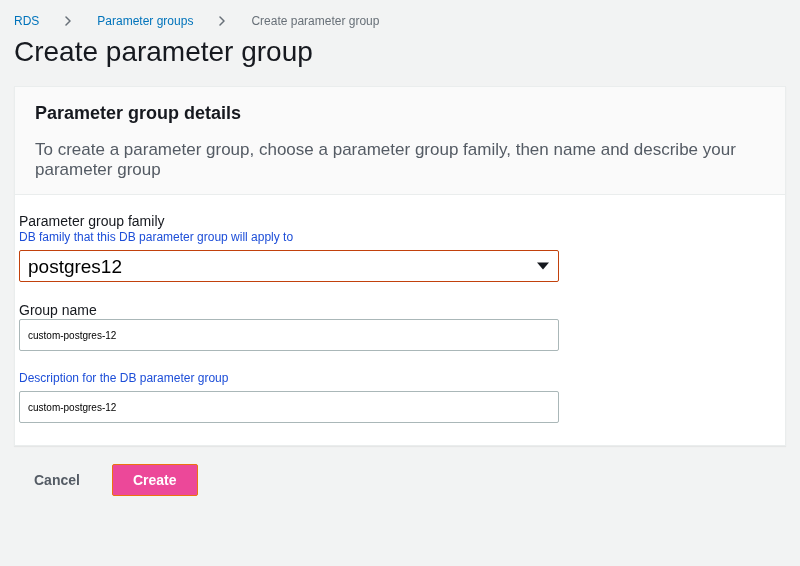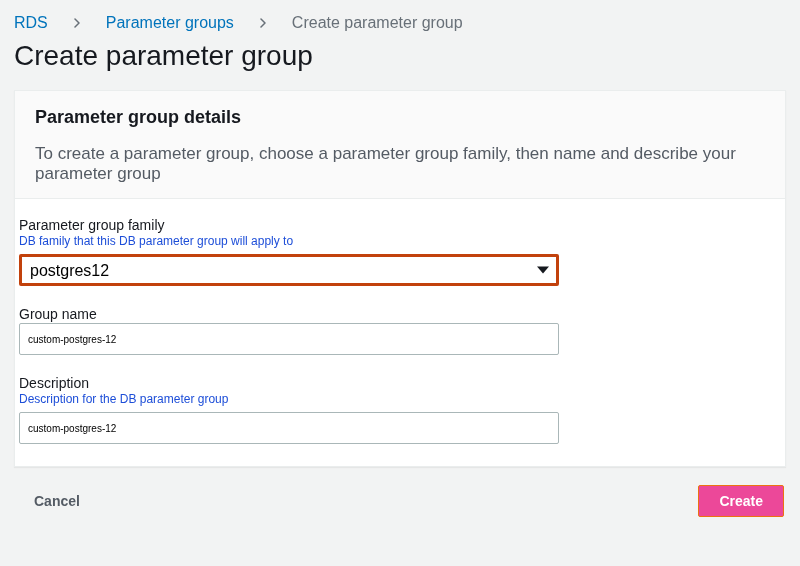--- a/index.html
+++ b/index.html
@@ -12,21 +12,21 @@
       background: #f2f3f3;
       width: 800px;
       height: 566px;
       padding: 14px 14px 0 14px;
       color: #16191f;
     }
     .breadcrumb {
       display: flex;
       align-items: center;
       gap: 24px;
-      font-size: 16px;
+      font-size: 12px;
       margin-bottom: 8px;
     }
     .breadcrumb a {
       color: #0073bb;
       text-decoration: none;
       cursor: pointer;
     }
     .breadcrumb .current {
       color: #687078;
     }
@@ -84,22 +84,22 @@
       margin-bottom: 6px;
     }
     .select-wrap {
       position: relative;
       width: 540px;
     }
     .select-wrap select {
       width: 100%;
       height: 32px;
       padding: 4px 28px 4px 8px;
-      font-size: 16px;
-      border: 3px solid #c2410c;
+      font-size: 19px;
+      border: 1px solid #c2410c;
       border-radius: 2px;
       background: #fff;
       appearance: none;
       -webkit-appearance: none;
       cursor: pointer;
     }
     .select-wrap .caret {
       position: absolute;
       right: 10px;
       top: 50%;
@@ -115,21 +115,21 @@
       width: 540px;
       height: 32px;
       padding: 4px 8px;
       font-size: 10px;
       border: 1px solid #aab7b8;
       border-radius: 2px;
       background: #fff;
     }
     .actions {
       display: flex;
-      justify-content: space-between;
+      justify-content: flex-start;
       align-items: center;
       gap: 12px;
       margin-top: 18px;
       padding-right: 2px;
     }
     .btn {
       height: 32px;
       padding: 0 20px;
       font-size: 14px;
       font-weight: 700;
@@ -188,21 +188,20 @@
         <span class="caret"></span>
       </div>
     </div>
 
     <div class="field">
       <label class="field-label">Group name</label>
       <input type="text" value="custom-postgres-12" style="">
     </div>
 
     <div class="field">
-      <label class="field-label">Description</label>
       <span class="field-hint">Description for the DB parameter group</span>
       <input type="text" value="custom-postgres-12" style="">
     </div>
 
   </div>
 </div>
 
 <div class="actions">
   <button class="btn btn-link">Cancel</button>
   <button class="btn btn-primary">Create</button>

